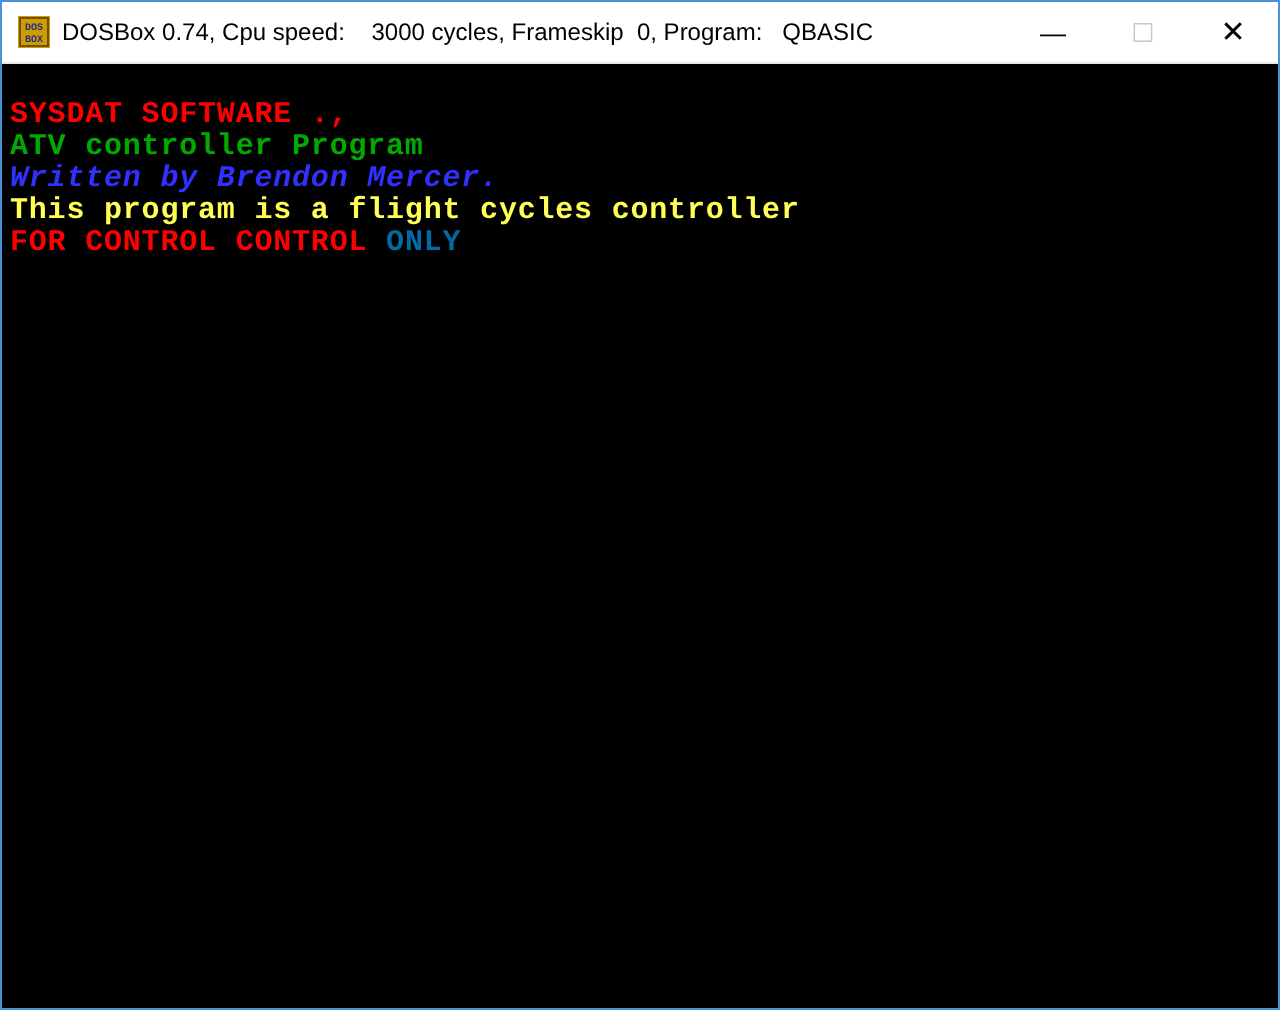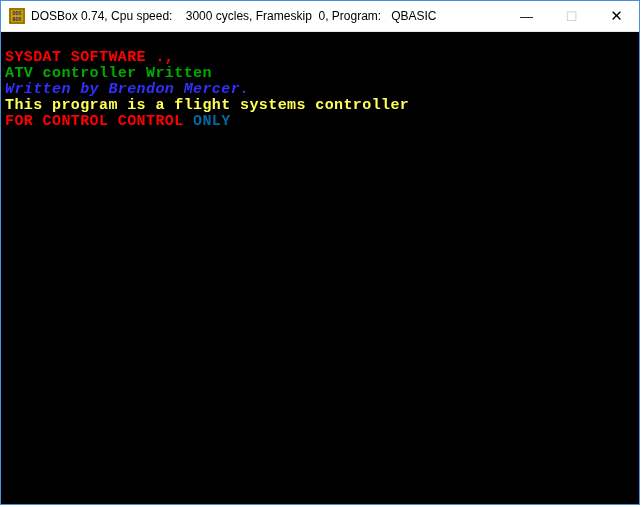--- a/index.html
+++ b/index.html
@@ -88,19 +88,19 @@
     </span>
     <span class="title">DOSBox 0.74, Cpu speed:    3000 cycles, Frameskip  0, Program:   QBASIC</span>
     <span class="spacer"></span>
     <div class="winbtn">—</div>
     <div class="winbtn max">☐</div>
     <div class="winbtn close">✕</div>
   </div>
 
   <div class="client">
 <span class="red">SYSDAT SOFTWARE .,</span>
-<span class="green">ATV controller Written</span>
+<span class="green">ATV controller Program</span>
 <span class="blue">Written by Brendon Mercer.</span>
-<span class="yellow">This program is a flight systems controller</span>
+<span class="yellow">This program is a flight cycles controller</span>
 <span class="red">FOR CONTROL CONTROL</span><span class="white"> ONLY</span>
   </div>
 
 </div>
 
 </body></html>

